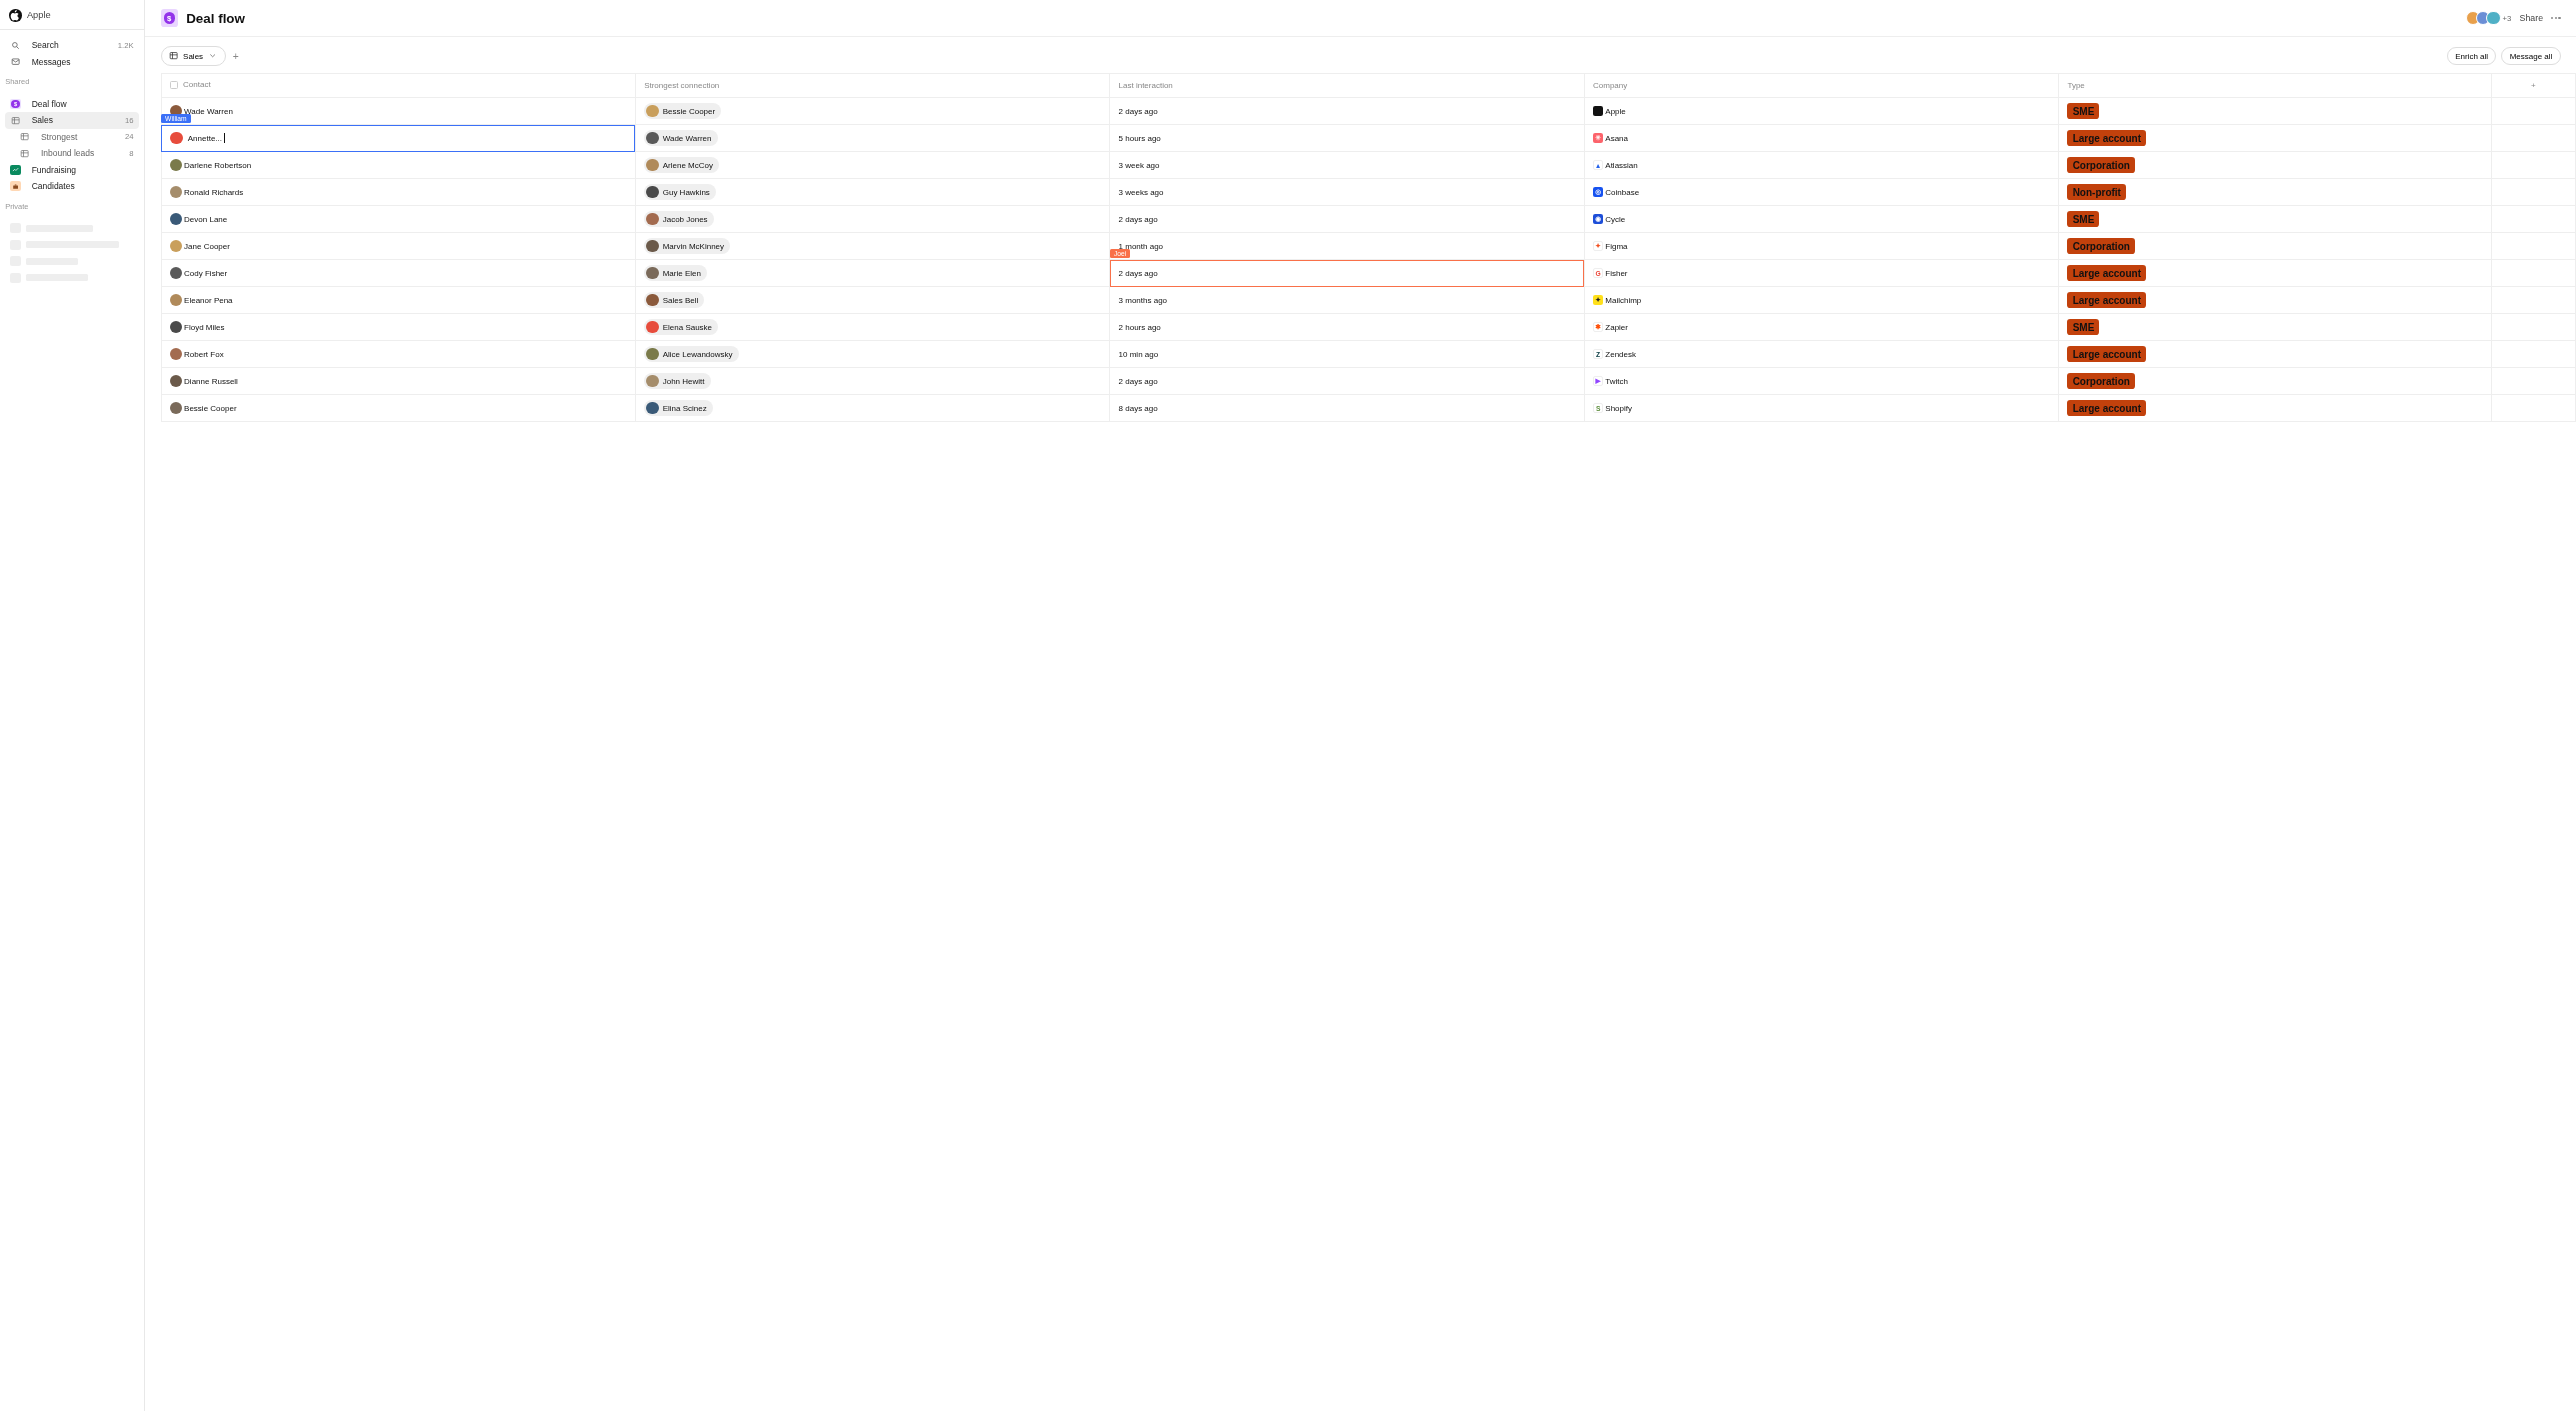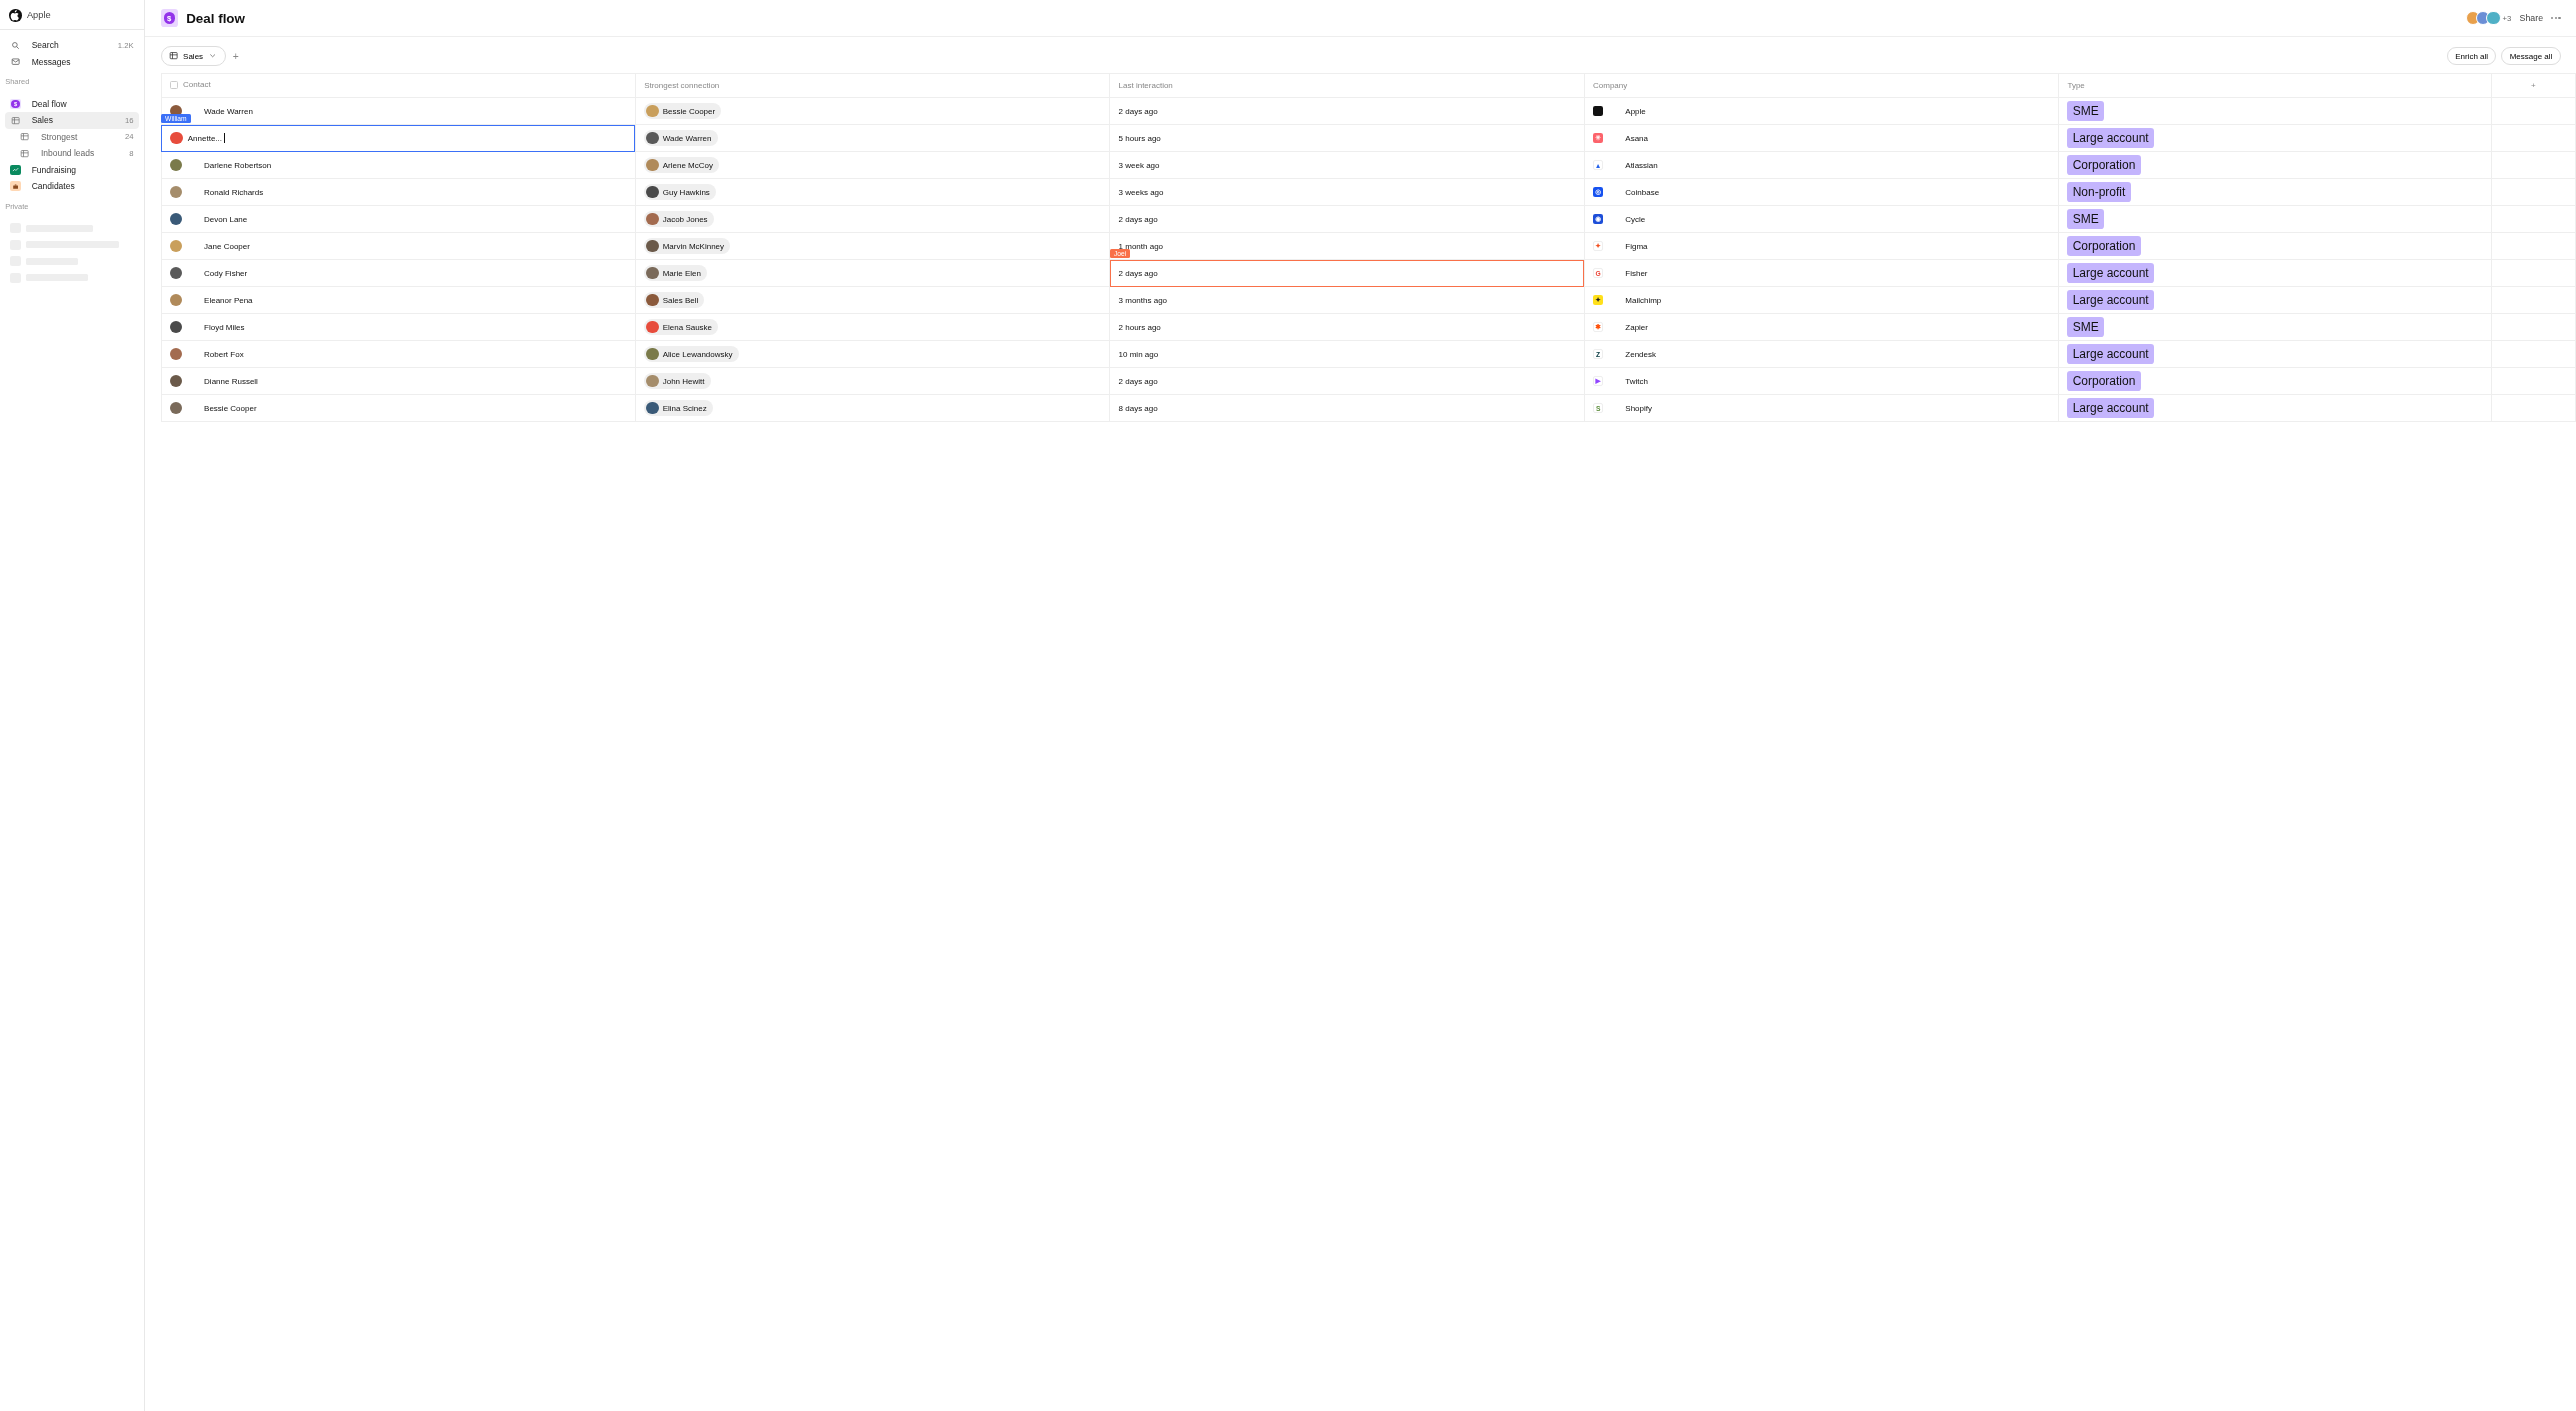--- a/index.html
+++ b/index.html
@@ -128,21 +128,21 @@
     border: 0.5px solid #eee;
     text-align: left;
     font-size: 8px;
     padding: 0;
   }
   th {
     font-weight: 400; color: #888;
     padding: 6.2px 8.2px;
   }
   td { height: 27px; }
-  td .cell { padding: 0 8.2px; display: flex; align-items: center; gap: 22px; height: 100%; }
+  td .cell { padding: 0 8.2px; display: flex; align-items: center; gap: 2px; height: 100%; }
 
   th.col-contact { width: 124px; }
   th.col-conn    { width: 124px; }
   th.col-last    { width: 124px; }
   th.col-company { width: 124px; }
   th.col-type    { width: 113px; }
   th.col-add     { width: 16.5px; text-align: center; }
 
   .checkbox {
     width: 8.2px; height: 8.2px; border: 0.8px solid #ccc; border-radius: 1.5px;
@@ -158,22 +158,22 @@
 
   .pill {
     display: inline-flex; align-items: center; gap: 4.1px;
     background: #efefef; border-radius: 515px;
     padding: 2.1px 6.2px 2.1px 2.1px;
   }
   .pill .mini-avatar { width: 12.4px; height: 12.4px; }
 
   .tag {
     display: inline-block;
-    background: #c4b5fd; border-radius: 3.1px;
-    padding: 2.6px 5.2px; font-size: 12px;
+    background: #c2410c; border-radius: 3.1px;
+    padding: 2.6px 5.2px; font-size: 10px; font-weight: bold;
   }
 
   .co-logo {
     width: 10.3px; height: 10.3px; border-radius: 2.1px;
     display: flex; align-items: center; justify-content: center;
     font-size: 6.7px; font-weight: 700; color: #fff;
     flex-shrink: 0;
   }
 
   

